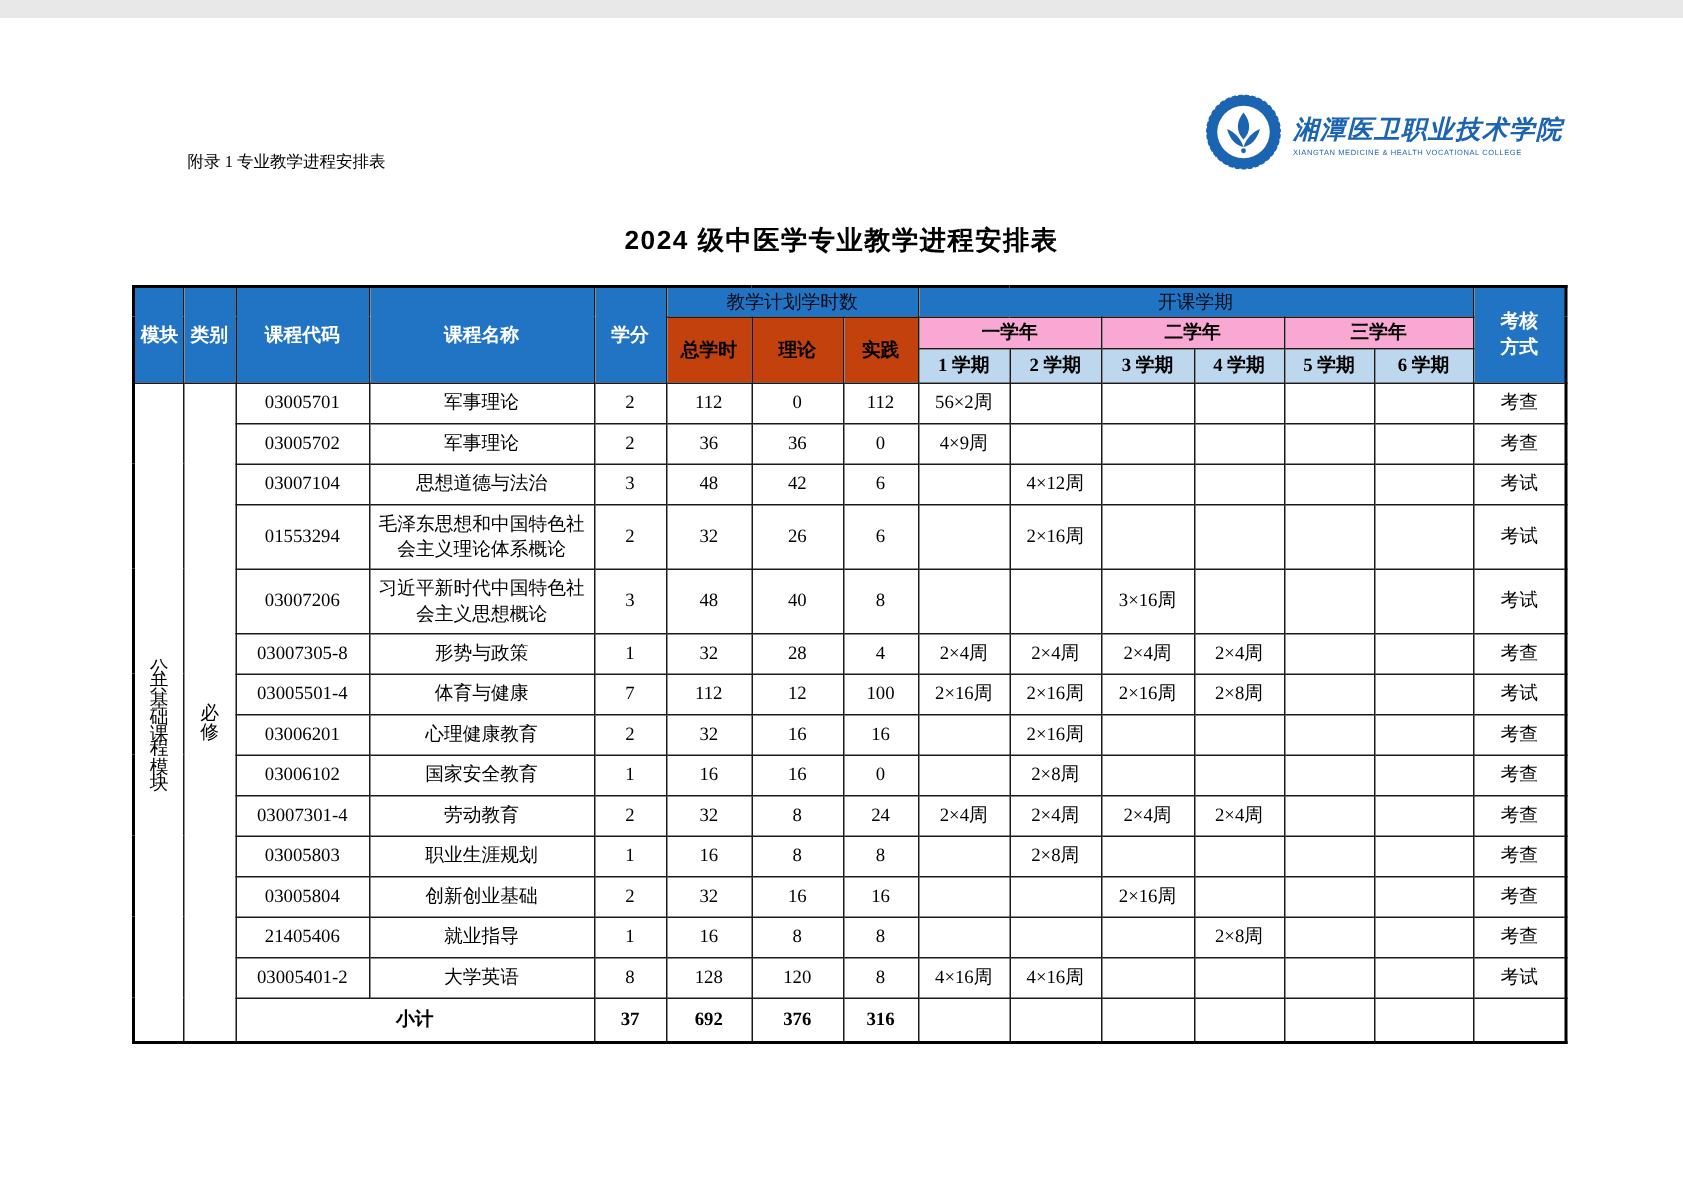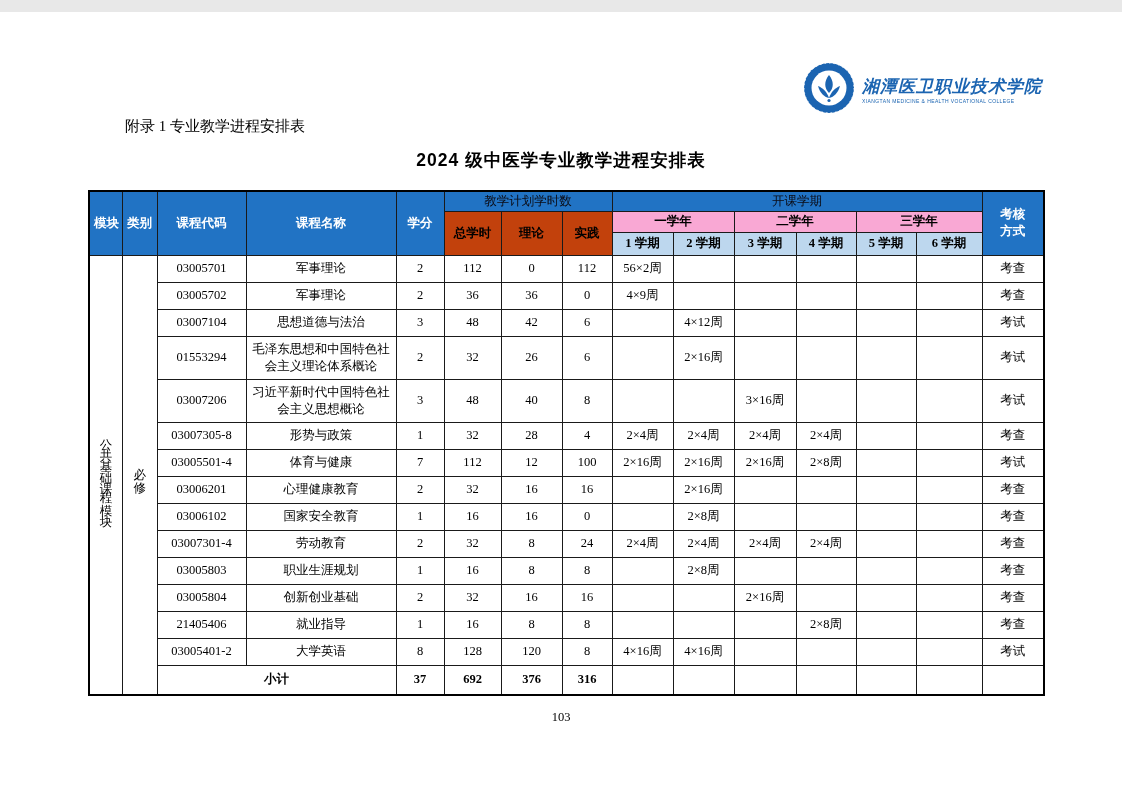--- a/index.html
+++ b/index.html
@@ -14,21 +14,21 @@
   .logo-cn {
     font-family:"DejaVu Serif","Liberation Serif",serif;
     font-style:italic; font-weight:bold; font-size:17px; line-height:20px;
     color:#1b64b1; letter-spacing:1px; white-space:nowrap;
   }
   .logo-en {
     font-family:"Liberation Sans","DejaVu Sans",sans-serif;
     font-size:5px; color:#1b64b1; letter-spacing:0.4px; margin-top:2px; white-space:nowrap;
   }
   
-  .appendix { position:absolute; left:125px; top:105px; font-size:15px; }
+  .appendix { position:absolute; left:125px; top:88px; font-size:11px; }
   .doc-title {
     position:absolute; top:136px; left:0; width:100%; text-align:center;
     font-family:"Liberation Sans","DejaVu Sans",sans-serif;
     font-weight:bold; font-size:17.5px; letter-spacing:1px;
   }
   .page-number { position:absolute; top:698px; left:0; width:100%; text-align:center; font-size:12.5px; }
   
   .tbl-wrap { position:absolute; left:88px; top:178px; }
   table.sched {
     border-collapse:collapse; table-layout:fixed; width:955px;
@@ -367,14 +367,13 @@
             <td class="gb"></td>
             <td></td>
             <td class="gb"></td>
             <td></td>
             <td class="gb"></td>
           </tr>
         </tbody>
     </table>
   </div>
 
-  <div class="page-number">103</div>
 </div>
 
 </body></html>

